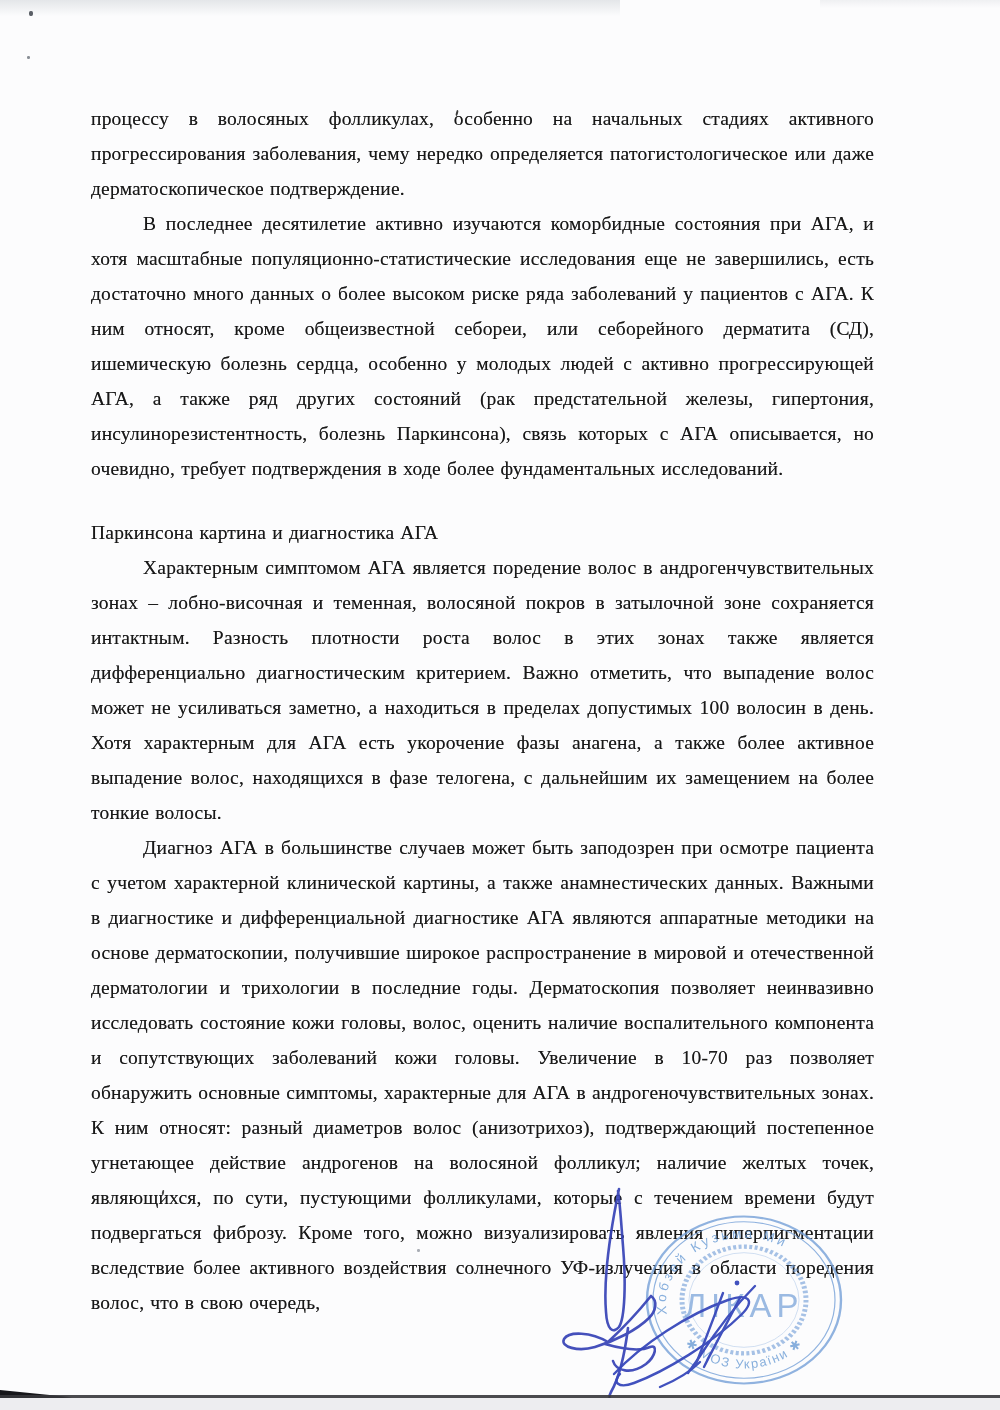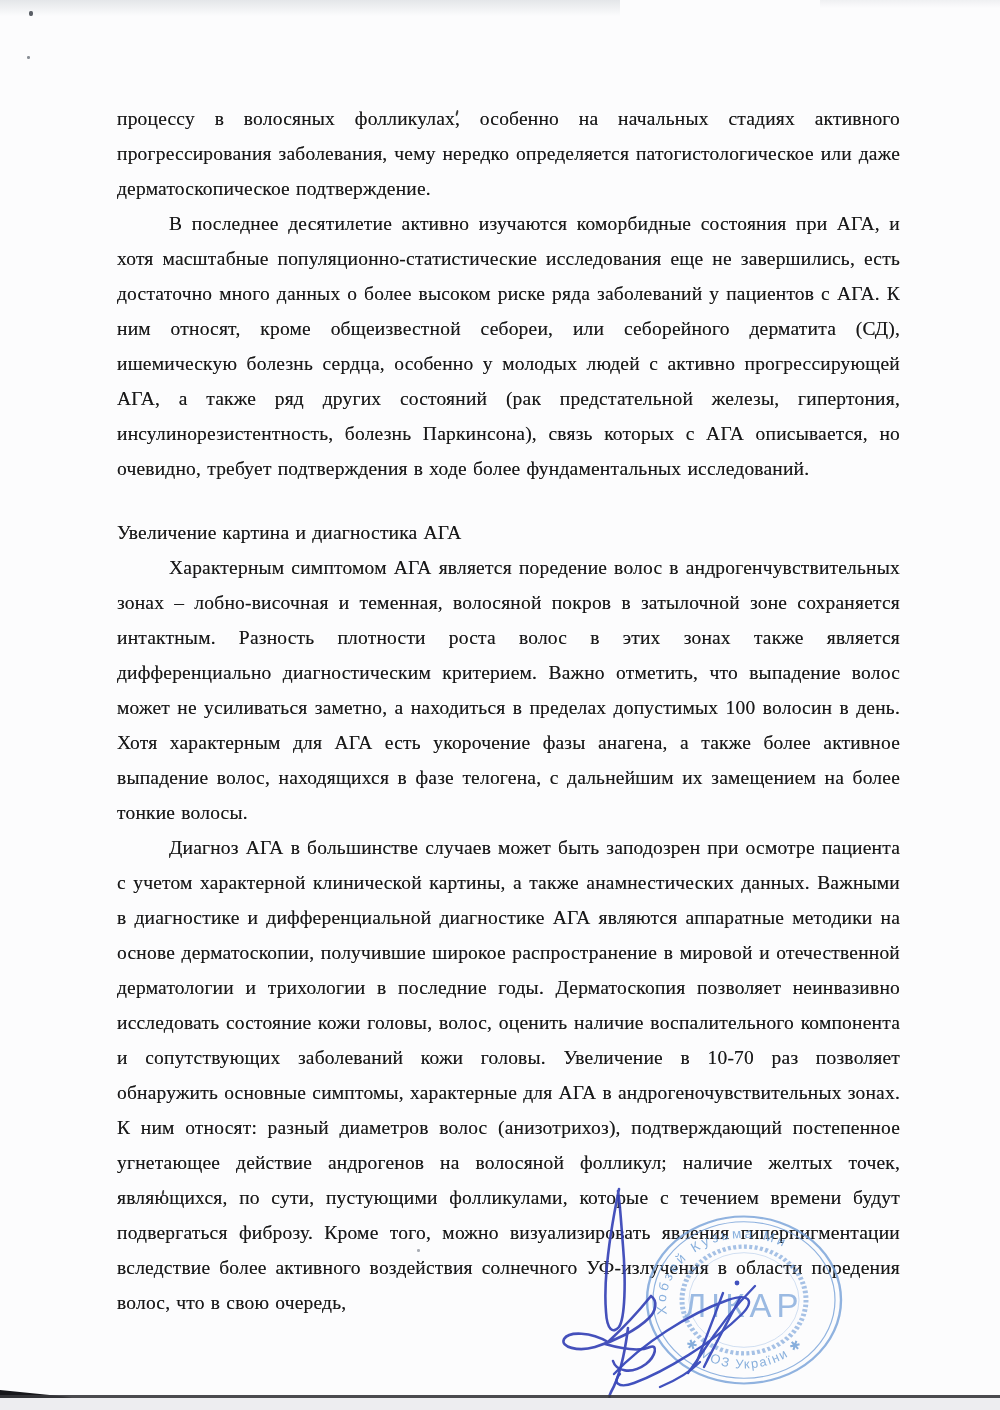--- a/index.html
+++ b/index.html
@@ -9,21 +9,21 @@
     font-family:"Liberation Serif","DejaVu Serif",serif;
   }
   .scan-top-band{
     position:absolute;top:0;left:0;width:620px;height:16px;
     background:linear-gradient(#d7dade,rgba(255,255,255,0));
     opacity:.65;
   }
   .scan-top-band.right{left:820px;width:180px;height:8px;opacity:.35;}
   .speck{position:absolute;background:#555;border-radius:40%;}
   .text-block{
-    position:absolute;left:117px;top:101px;width:783px;
+    position:absolute;left:91px;top:101px;width:783px;
     color:#181818;font-size:19.5px;line-height:35px;
     text-align:justify;letter-spacing:.2px;word-spacing:1px;
     text-shadow:0 0 .5px rgba(25,25,25,.55);
   }
   .para{margin:0;text-indent:52px;}
   .para.no-indent{text-indent:0;}
   .heading{margin:29px 0 0 0;font-size:19.5px;font-weight:normal;line-height:35px;}
   .ink-layer{position:absolute;left:0;top:0;pointer-events:none;}
   .bottom-wedge{
     position:absolute;left:0;top:1390px;width:72px;height:13px;background:#16161a;
@@ -47,21 +47,21 @@
 
 <div class="speck" style="left:29px;top:11px;width:4px;height:5px;background:#5a5f66;"></div>
 <div class="speck" style="left:27px;top:56px;width:3px;height:3px;background:#8a8f96;"></div>
 <div class="speck" style="left:456px;top:110px;width:2px;height:6px;background:#3c3c3c;transform:rotate(14deg);"></div>
 <div class="speck" style="left:162px;top:1190px;width:2px;height:5px;background:#4a4a4a;transform:rotate(10deg);"></div>
 <div class="speck" style="left:417px;top:1249px;width:3px;height:3px;background:#a9adb5;"></div>
 
 <div class="text-block">
   <p class="para no-indent">процессу в волосяных фолликулах, особенно на начальных стадиях активного прогрессирования заболевания, чему нередко определяется патогистологическое или даже дерматоскопическое подтверждение.</p>
   <p class="para">В последнее десятилетие активно изучаются коморбидные состояния при АГА, и хотя масштабные популяционно-статистические исследования еще не завершились, есть достаточно много данных о более высоком риске ряда заболеваний у пациентов с АГА. К ним относят, кроме общеизвестной себореи, или себорейного дерматита (СД), ишемическую болезнь сердца, особенно у молодых людей с активно прогрессирующей АГА, а также ряд других состояний (рак предстательной железы, гипертония, инсулинорезистентность, болезнь Паркинсона), связь которых с АГА описывается, но очевидно, требует подтверждения в ходе более фундаментальных исследований.</p>
-  <h2 class="heading">Увеличение картина и диагностика АГА</h2>
+  <h2 class="heading">Паркинсона картина и диагностика АГА</h2>
   <p class="para">Характерным симптомом АГА является поредение волос в андрогенчувствительных зонах – лобно-височная и теменная, волосяной покров в затылочной зоне сохраняется интактным. Разность плотности роста волос в этих зонах также является дифференциально диагностическим критерием. Важно отметить, что выпадение волос может не усиливаться заметно, а находиться в пределах допустимых 100 волосин в день. Хотя характерным для АГА есть укорочение фазы анагена, а также более активное выпадение волос, находящихся в фазе телогена, с дальнейшим их замещением на более тонкие волосы.</p>
   <p class="para">Диагноз АГА в большинстве случаев может быть заподозрен при осмотре пациента с учетом характерной клинической картины, а также анамнестических данных. Важными в диагностике и дифференциальной диагностике АГА являются аппаратные методики на основе дерматоскопии, получившие широкое распространение в мировой и отечественной дерматологии и трихологии в последние годы. Дерматоскопия позволяет неинвазивно исследовать состояние кожи головы, волос, оценить наличие воспалительного компонента и сопутствующих заболеваний кожи головы. Увеличение в 10-70 раз позволяет обнаружить основные симптомы, характерные для АГА в андрогеночувствительных зонах. К ним относят: разный диаметров волос (анизотрихоз), подтверждающий постепенное угнетающее действие андрогенов на волосяной фолликул; наличие желтых точек, являющихся, по сути, пустующими фолликулами, которые с течением времени будут подвергаться фиброзу. Кроме того, можно визуализировать явления гиперпигментации вследствие более активного воздействия солнечного УФ-излучения в области поредения волос, что в свою очередь,</p>
 </div>
 
 <svg class="ink-layer" width="1000" height="1410" viewBox="0 0 1000 1410">
   <defs>
     <path id="arcTop" d="M 669,1322 A 78 66 0 1 1 819,1322" fill="none"></path>
     <path id="arcBottom" d="M 676,1332 A 76 66 0 0 0 812,1332" fill="none"></path>
   </defs>
 

